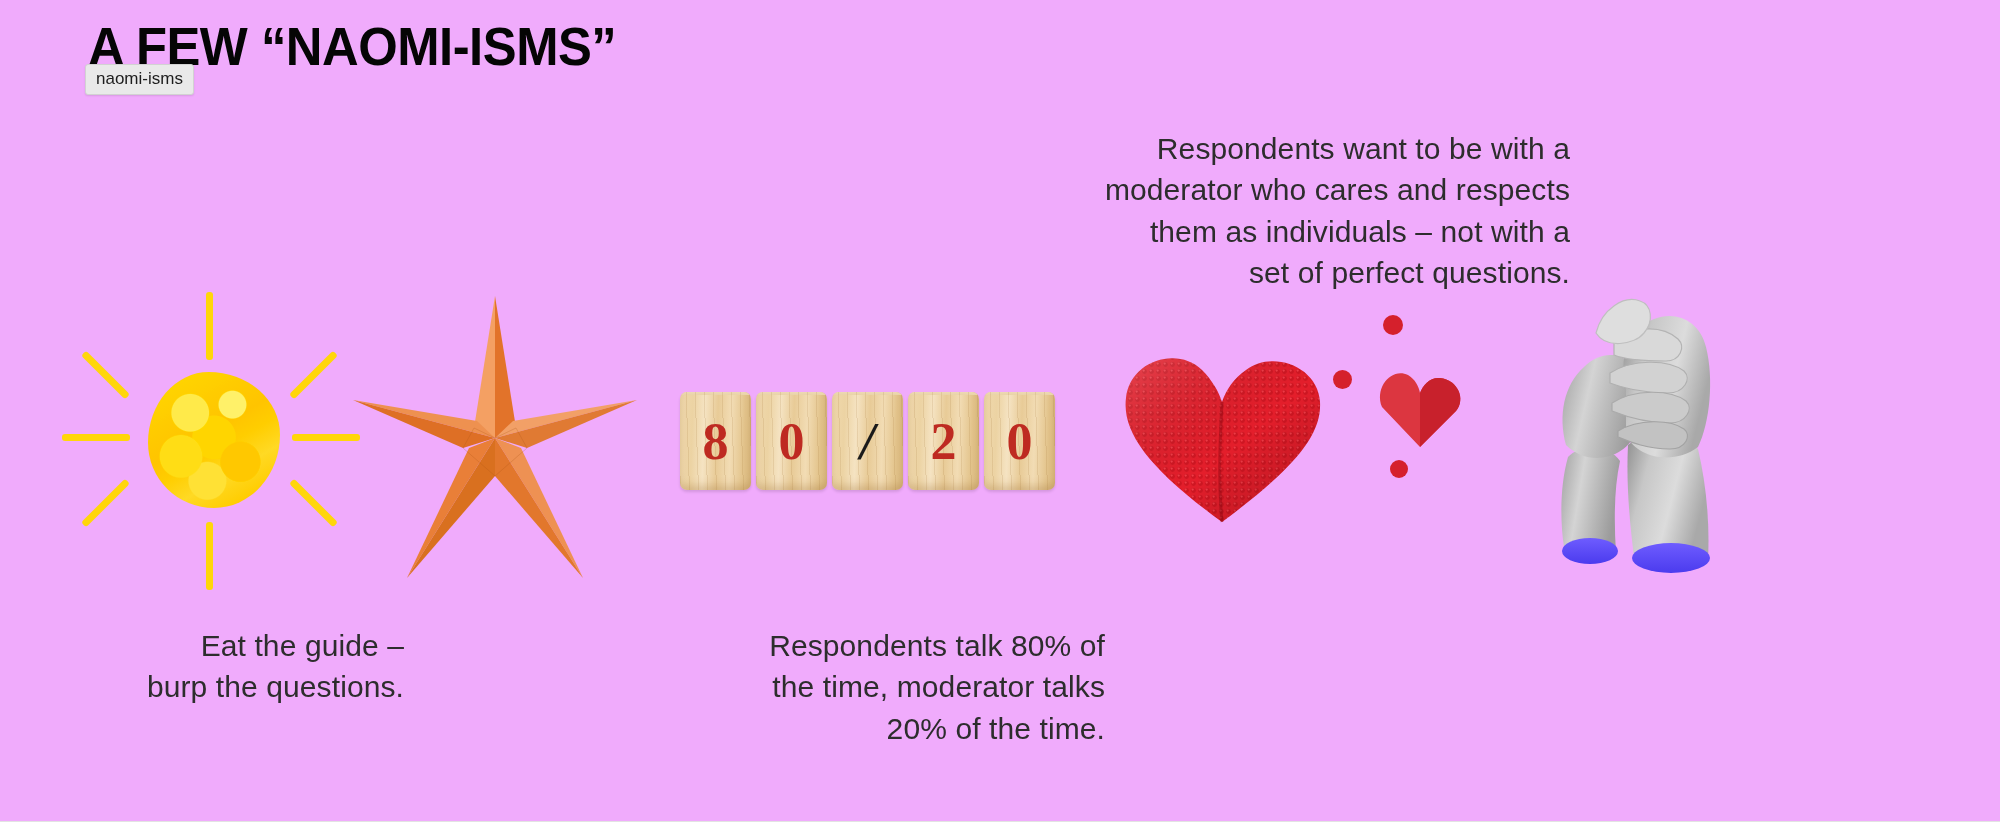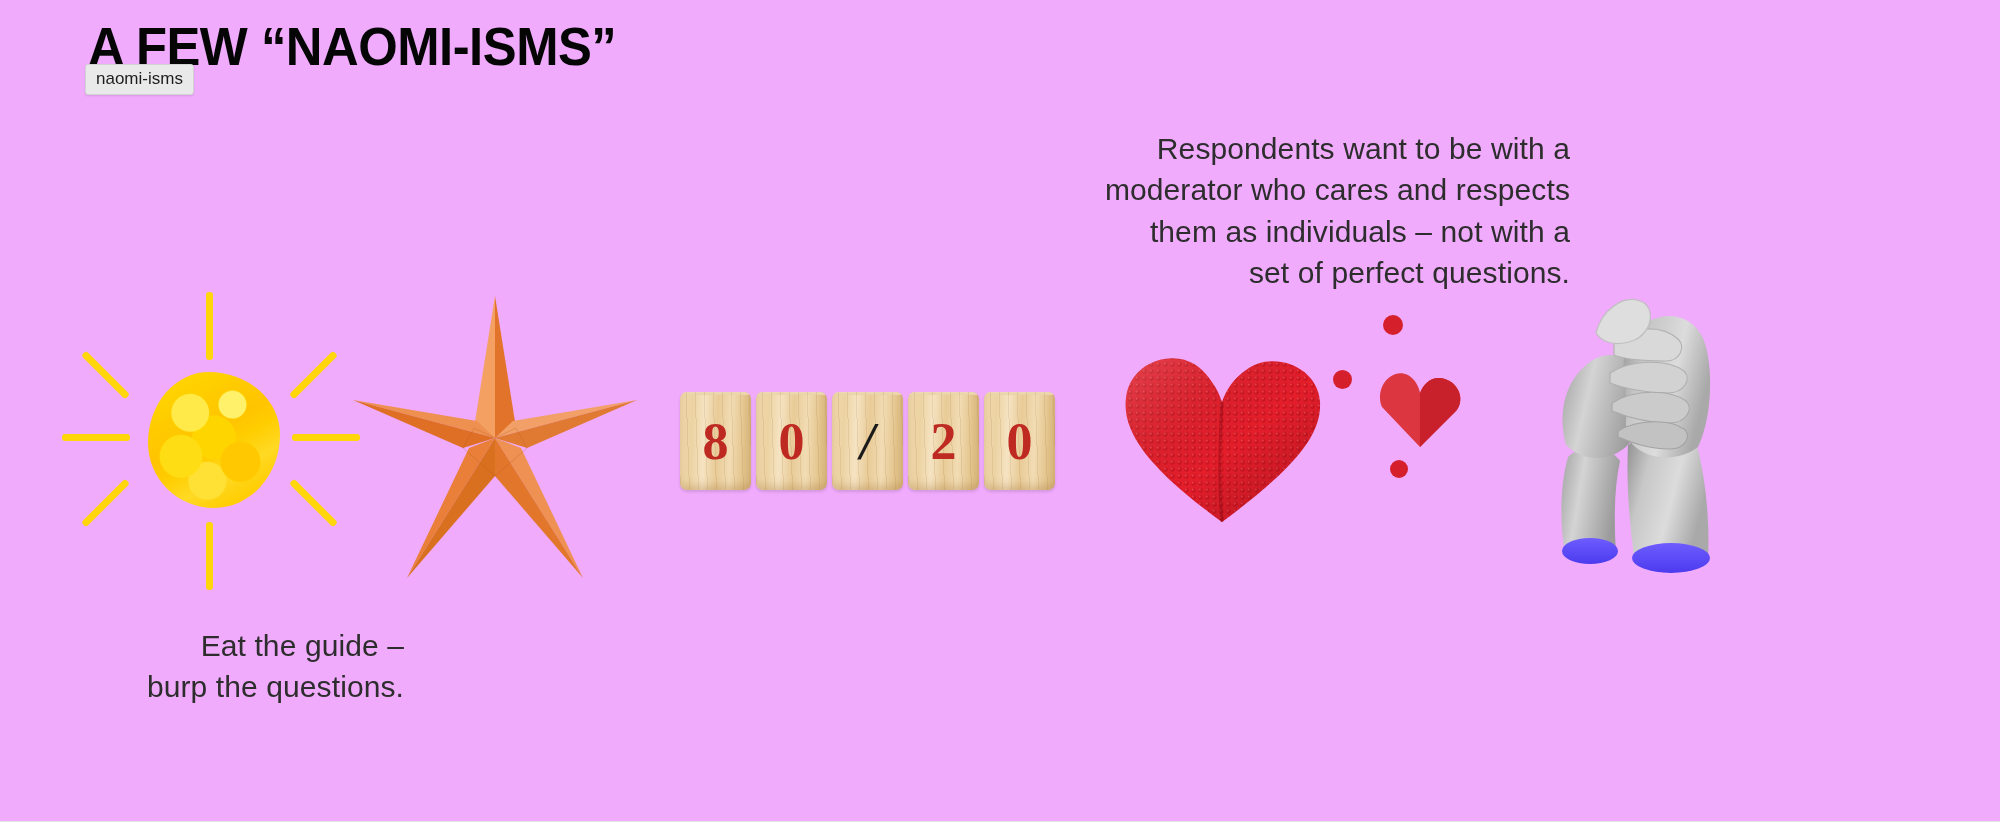--- a/index.html
+++ b/index.html
@@ -279,16 +279,19 @@
                C 94 60, 66 64, 56 48 Z" fill="#dedede" stroke="#bfbfbf" stroke-width="1.2"></path>
 
       <ellipse cx="50" cy="266" rx="28" ry="13" fill="url(#cutEnd)"></ellipse>
       <ellipse cx="131" cy="273" rx="39" ry="15" fill="url(#cutEnd)"></ellipse>
     </svg>
   </div>
 
   <div class="copy copy-bot-a">Eat the guide –
 burp the questions.</div>
 
+  <div class="copy copy-bot-c">Respondents talk 80% of
+the time, moderator talks
+20% of the time.</div>
 
 
   <div class="slide-bottom-rule"></div>
 </div>
 
 </body></html>

